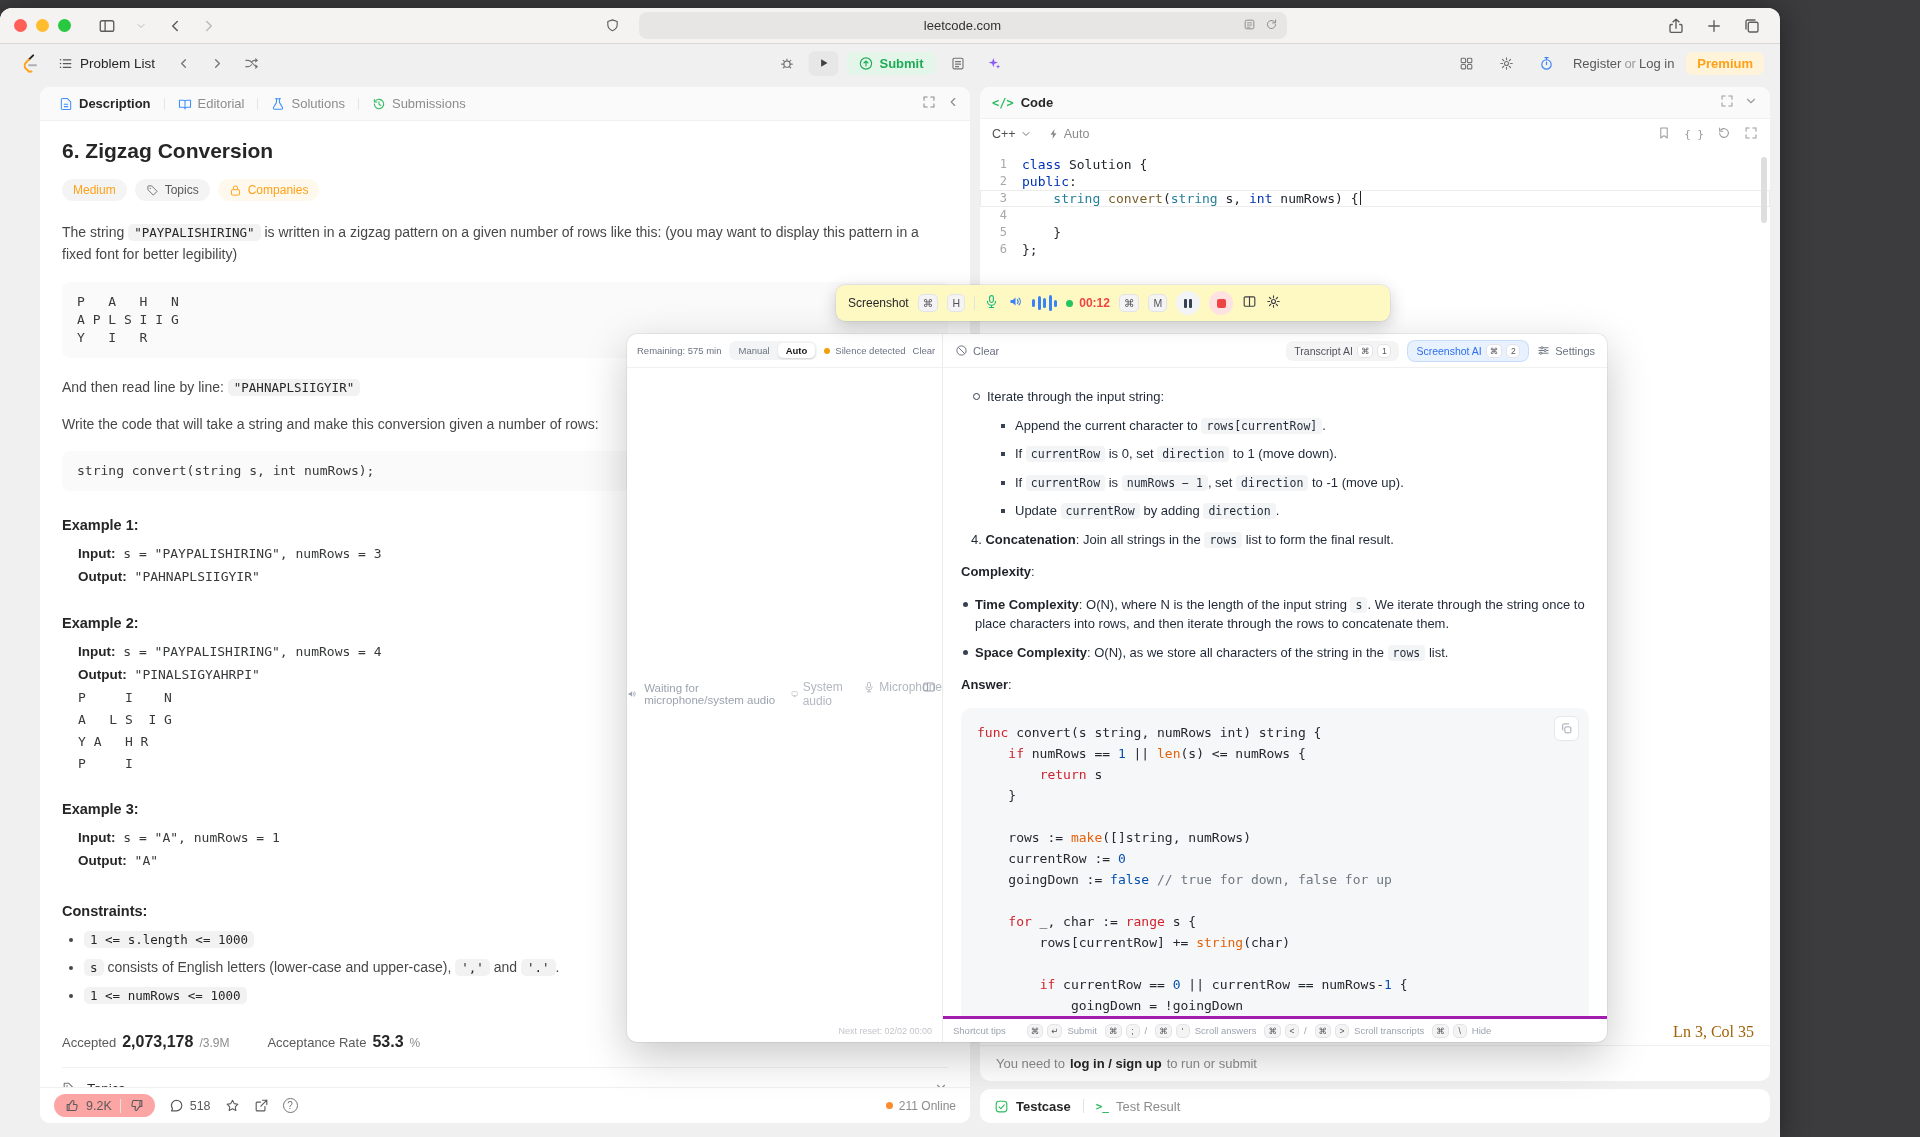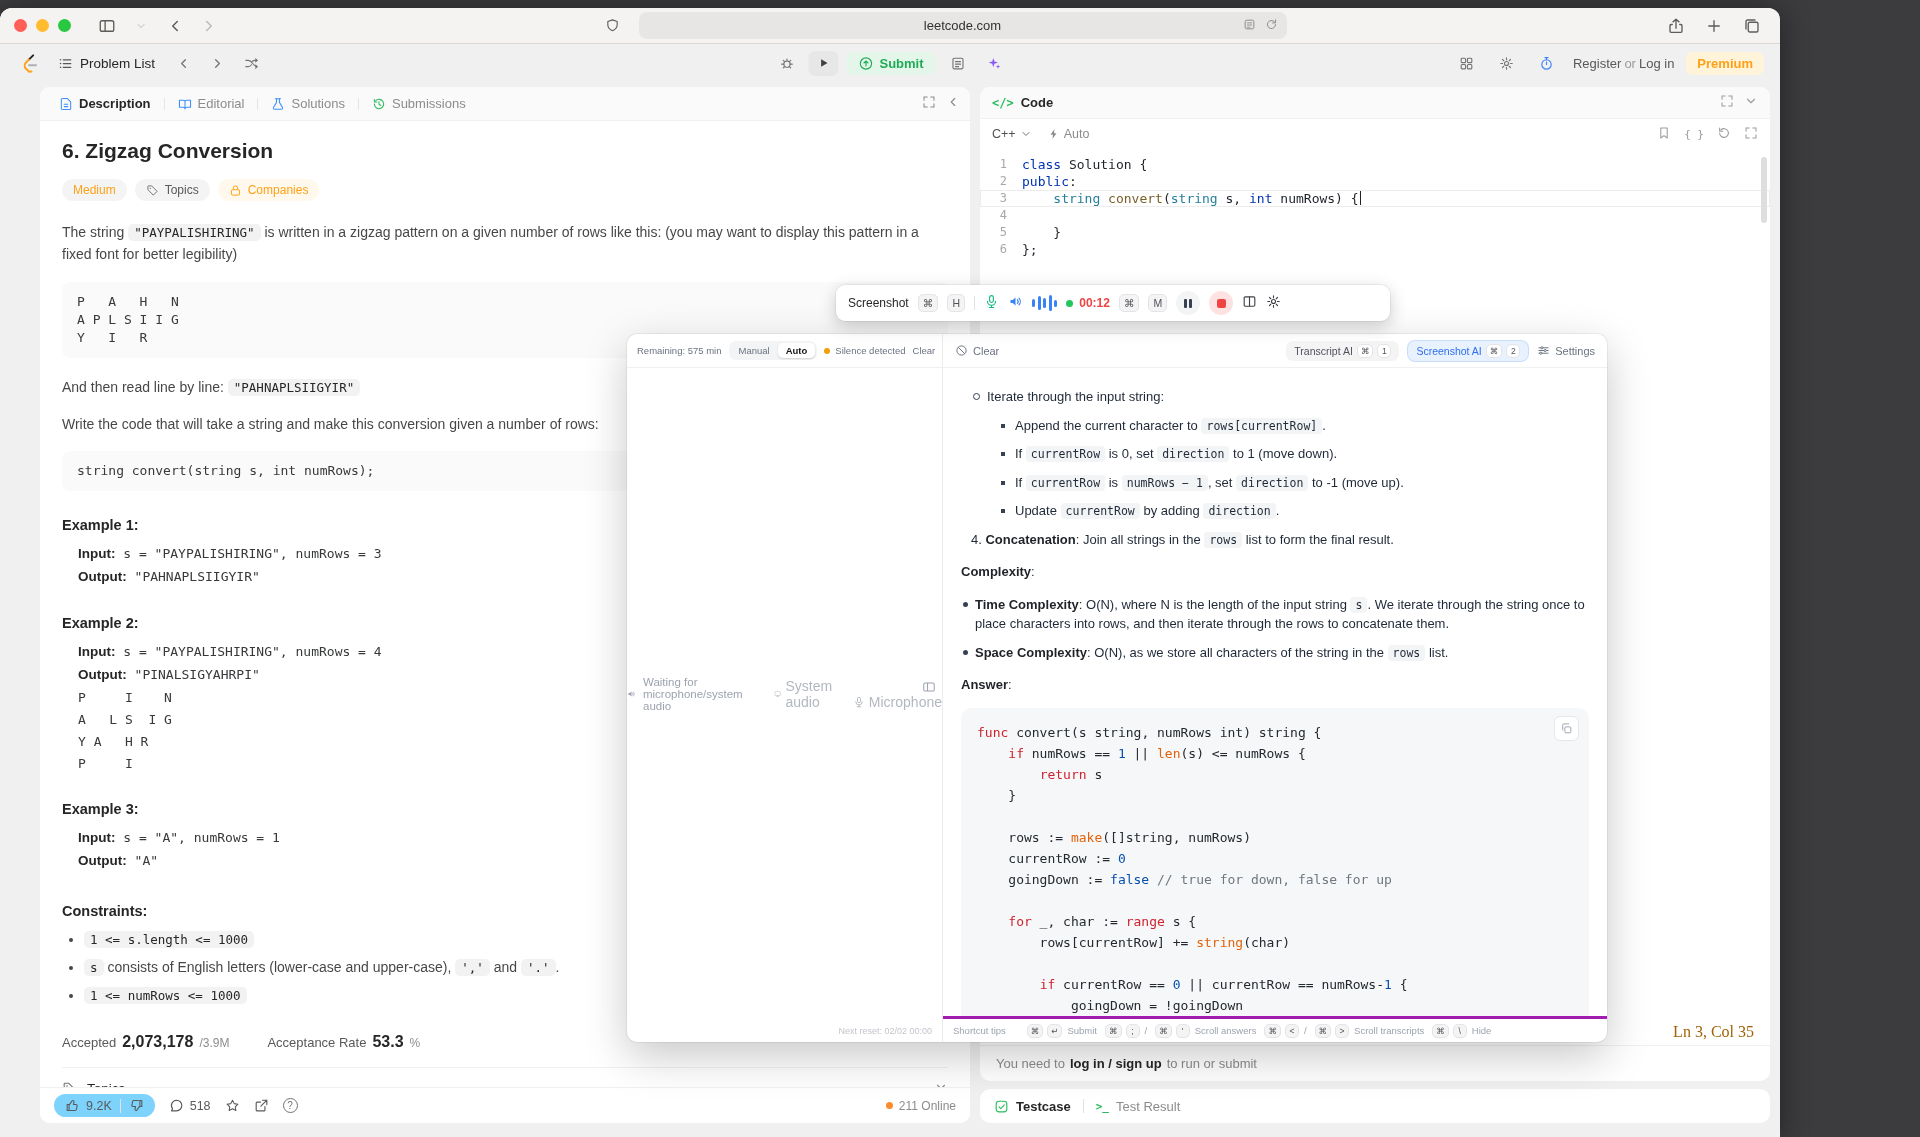--- a/index.html
+++ b/index.html
@@ -70,21 +70,21 @@
   ul.constraints{padding-left:22px;margin-top:12px}
   ul.constraints li{font-size:14px;color:rgba(38,38,38,.85);margin-bottom:12px}
   .stats-row{display:flex;align-items:baseline;margin-top:30px;padding-bottom:16px;border-bottom:1px solid #f0f0f0;gap:6px}
   .stat-label{font-size:13px;color:#595959}
   .stat-big{font-size:16px;font-weight:700;color:#262626}
   .stat-dim{font-size:12px;color:#8c8c8c}
   .stat-gap{width:26px}
   .collapse-row{height:42px;display:flex;align-items:center;gap:10px;font-size:13.5px;color:#262626;border-bottom:1px solid #f5f5f5}
   .collapse-row .chev{margin-left:auto;color:#8c8c8c}
   .left-footer{position:absolute;left:0;right:0;bottom:0;height:36px;background:#fff;border-top:1px solid #f0f0f0;display:flex;align-items:center;padding:0 14px;gap:14px;color:#595959;font-size:12.5px}
-  .lf-group{display:flex;align-items:center;gap:8px;background:#7dd3fc;border-radius:16px;padding:4px 11px}
+  .lf-group{display:flex;align-items:center;gap:8px;background:#fca5a5;border-radius:16px;padding:4px 11px}
   .lf-item{display:flex;align-items:center;gap:6px;color:#595959}
   .qmark{width:15px;height:15px;border:1.5px solid #737373;border-radius:50%;display:inline-flex;align-items:center;justify-content:center;font-size:10px;color:#737373}
   .qmark::after{content:"?"}
   .online{margin-left:auto;display:flex;align-items:center;gap:6px;font-size:12px;color:#8c8c8c}
   .online .dot{width:7px;height:7px;border-radius:50%;background:#fb8c2c}
 
   
   .code-header{height:32px;background:#fafafa;border-bottom:1px solid #f0f0f0;display:flex;align-items:center;padding:0 12px;gap:7px;flex:none}
   .codetag{font-family:"DejaVu Sans Mono","Liberation Mono",monospace;font-size:12px;font-weight:700;color:#2cbb5d}
   .codetag::after{content:"</>"}
@@ -107,21 +107,21 @@
   .notice{height:36px;border-top:1px solid #f0f0f0;display:flex;align-items:center;padding:0 16px;font-size:13px;color:#8c8c8c;flex:none}
   .notice .link{color:#262626;font-weight:700;margin:0 5px}
   .testcase-bar{height:34px;flex:none;display:flex;align-items:center;padding:0 14px;gap:12px}
   .tc-item{display:flex;align-items:center;gap:7px;font-size:13px}
   .tc-item.active{color:#262626;font-weight:700}
   .tc-item.idle{color:#8c8c8c;font-weight:500}
   .term-ic{font-family:"DejaVu Sans Mono",monospace;font-size:11px;font-weight:700;color:#2cbb5d}
   .term-ic::after{content:">_"}
 
   
-  .ov-bar{position:absolute;left:836px;top:285px;width:554px;height:36px;background:#ffffff;border-radius:9px;display:flex;align-items:center;padding:0 12px;gap:9px;z-index:50;box-shadow:0 5px 18px rgba(0,0,0,.2),0 0 0 1px rgba(0,0,0,.05)}
+  .ov-bar{position:absolute;left:836px;top:285px;width:554px;height:36px;background:#fef9c3;border-radius:9px;display:flex;align-items:center;padding:0 12px;gap:9px;z-index:50;box-shadow:0 5px 18px rgba(0,0,0,.2),0 0 0 1px rgba(0,0,0,.05)}
   .kbd{min-width:18px;height:18px;padding:0 4px;background:#f4f4f5;border:1px solid #e4e4e7;border-radius:5px;font-size:10.5px;color:#52525b;display:inline-flex;align-items:center;justify-content:center;flex:none}
   .ov-bar .label{font-size:12px;color:#27272a;font-weight:500}
   .wave{display:flex;align-items:center;gap:2.5px;height:18px}
   .wave i{display:block;width:3px;border-radius:2px;background:#3b82f6}
   .rec{display:flex;align-items:center;gap:6px}
   .rec .dot{width:7px;height:7px;border-radius:50%;background:#22c55e}
   .rec .time{font-size:12px;color:#ef4444;font-weight:600}
   .round-btn{width:24px;height:24px;border-radius:50%;display:flex;align-items:center;justify-content:center;flex:none}
   .pause-btn{background:#f3f4f6;color:#374151}
   .pause-glyph{display:flex;gap:2.5px}
@@ -136,21 +136,21 @@
   .ov-left-head{height:34px;border-bottom:1px solid #f0f0f0;display:flex;align-items:center;padding:0 10px;gap:7px;flex:none;font-size:9.5px;color:#6b7280;justify-content:space-between}
   .remaining{font-size:9.5px;color:#6b7280;white-space:nowrap}
   .seg{display:flex;background:#f3f4f6;border-radius:7px;padding:2px;flex:none}
   .seg-item{padding:2px 8px;font-size:9.5px;color:#6b7280;border-radius:5px;white-space:nowrap}
   .seg-item.active{background:#fff;color:#18181b;font-weight:700;box-shadow:0 1px 2px rgba(0,0,0,.14)}
   .silence{display:flex;align-items:center;gap:5px;white-space:nowrap}
   .silence .dot{width:6px;height:6px;border-radius:50%;background:#f59e0b}
   .clear-link{color:#6b7280}
   .ov-left-body{flex:1;display:flex;align-items:center;justify-content:center;gap:10px}
   .waiting{display:flex;align-items:center;gap:7px;font-size:11.5px;color:#9ca3af}
-  .sources{display:flex;gap:16px;font-size:14px;color:#b3b8c0;align-items:flex-end}
+  .sources{display:flex;gap:16px;font-size:12px;color:#b3b8c0;align-items:flex-start}
   .source{display:flex;align-items:center;gap:4px}
   .ov-left-foot{height:22px;display:flex;align-items:center;justify-content:flex-end;padding:0 10px;font-size:9px;color:#c2c5cb;flex:none}
   .collapse-btn{position:absolute;right:6px;top:346px;color:#9ca3af}
 
   .ov-right{flex:1;display:flex;flex-direction:column}
   .ov-right-head{height:34px;border-bottom:1px solid #f0f0f0;display:flex;align-items:center;padding:0 12px;gap:8px;flex:none}
   .clear-btn{display:flex;align-items:center;gap:5px;font-size:11px;color:#6b7280}
   .head-right{margin-left:auto;display:flex;align-items:center;gap:9px}
   .ai-pill{display:flex;align-items:center;gap:4px;padding:3px 8px;border-radius:7px;font-size:10.5px;font-weight:500}
   .ai-pill .kbd{min-width:14px;height:14px;font-size:8.5px;padding:0 3px;background:#fff}

